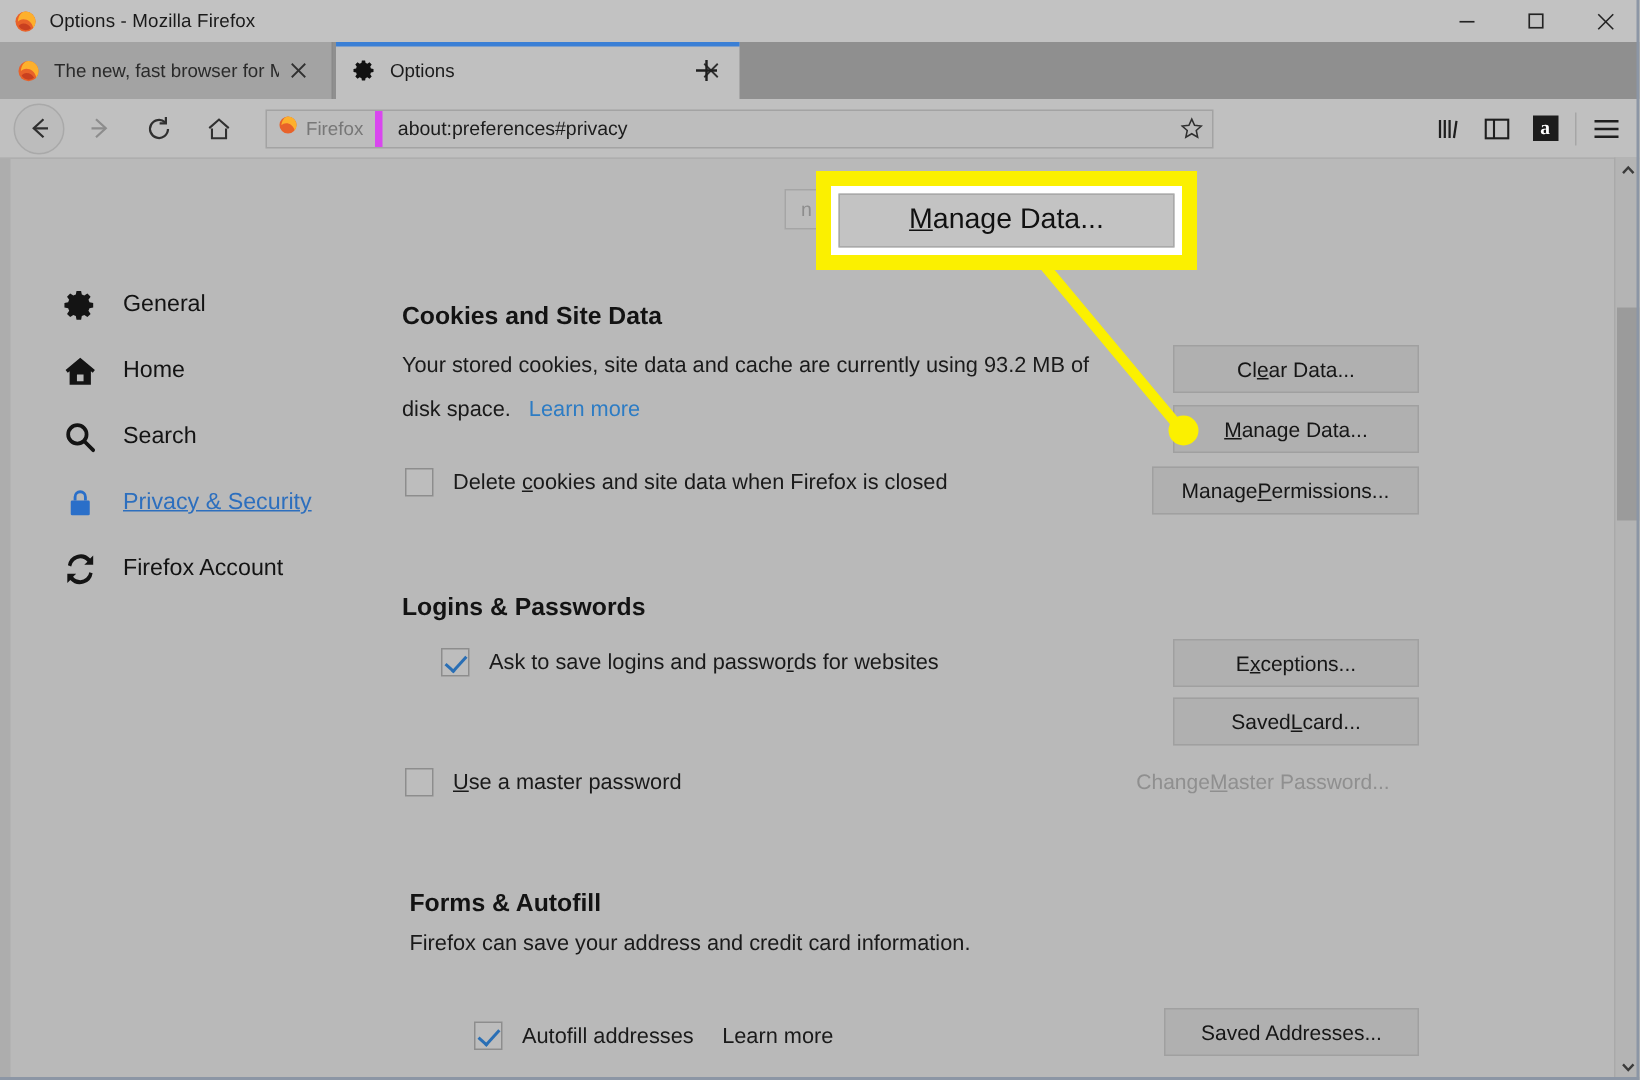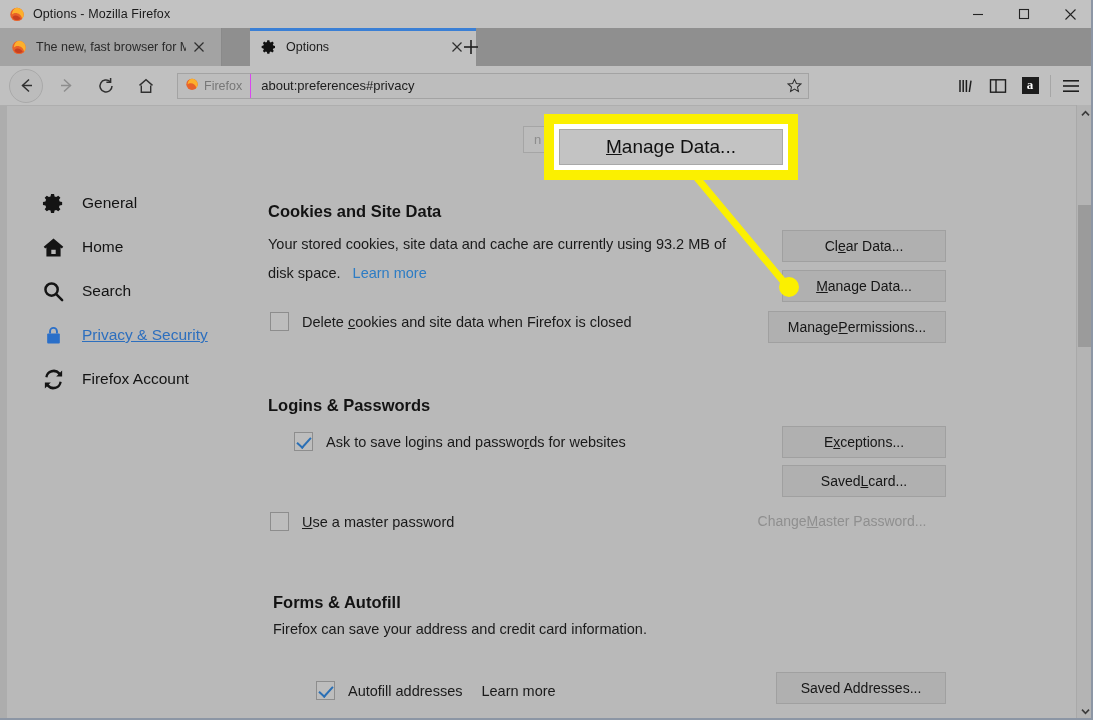--- a/index.html
+++ b/index.html
@@ -45,21 +45,21 @@
   }
   .tab {
     position: absolute; top: 0; height: 38px;
     display: flex; align-items: center;
   }
   .tab.inactive {
     left: 0; width: 222px; background: #a3a3a3;
     border-right: 1px solid #8a8a8a;
   }
   .tab.active {
-    left: 224px; width: 226px; background: #c0c0c0; margin-left: 26px;
+    left: 224px; width: 269px; background: #c0c0c0;
   }
   .tab.active:before {
     content: ""; position: absolute; left: 0; top: 0; width: 100%; height: 3px;
     background: #3a7fd5;
   }
   .tab-favicon {
     width: 16px; height: 16px; margin-left: 11px; margin-right: 9px; flex: none;
   }
   .tab-title {
     font-size: 12.5px; color: #1c1c1c; white-space: nowrap;
@@ -93,21 +93,21 @@
   .navbtn.fwd { color: #8d8d8d; }
   .urlbar {
     flex: 1; height: 26px; margin-left: 14px; margin-right: 10px;
     background: #bdbdbd; border: 1px solid #a3a3a3;
     display: flex; align-items: center;
     max-width: 632px;
   }
   .url-brand {
     display: flex; align-items: center; gap: 5px;
     padding: 0 8px 0 7px; height: 100%;
-    border-right: 1px solid #d946ef;
+    border-right: 5px solid #d946ef;
   }
   .url-brand-label { font-size: 12.5px; color: #777; }
   .url-text {
     padding-left: 10px; font-size: 13px; color: #1c1c1c; flex: 1;
     white-space: nowrap; overflow: hidden;
   }
   .url-star { width: 28px; display:flex; align-items:center; justify-content:center; color:#303030; }
   .toolbar-right {
     position: absolute; right: 0; top: 0; height: 39px;
     display: flex; align-items: center;

